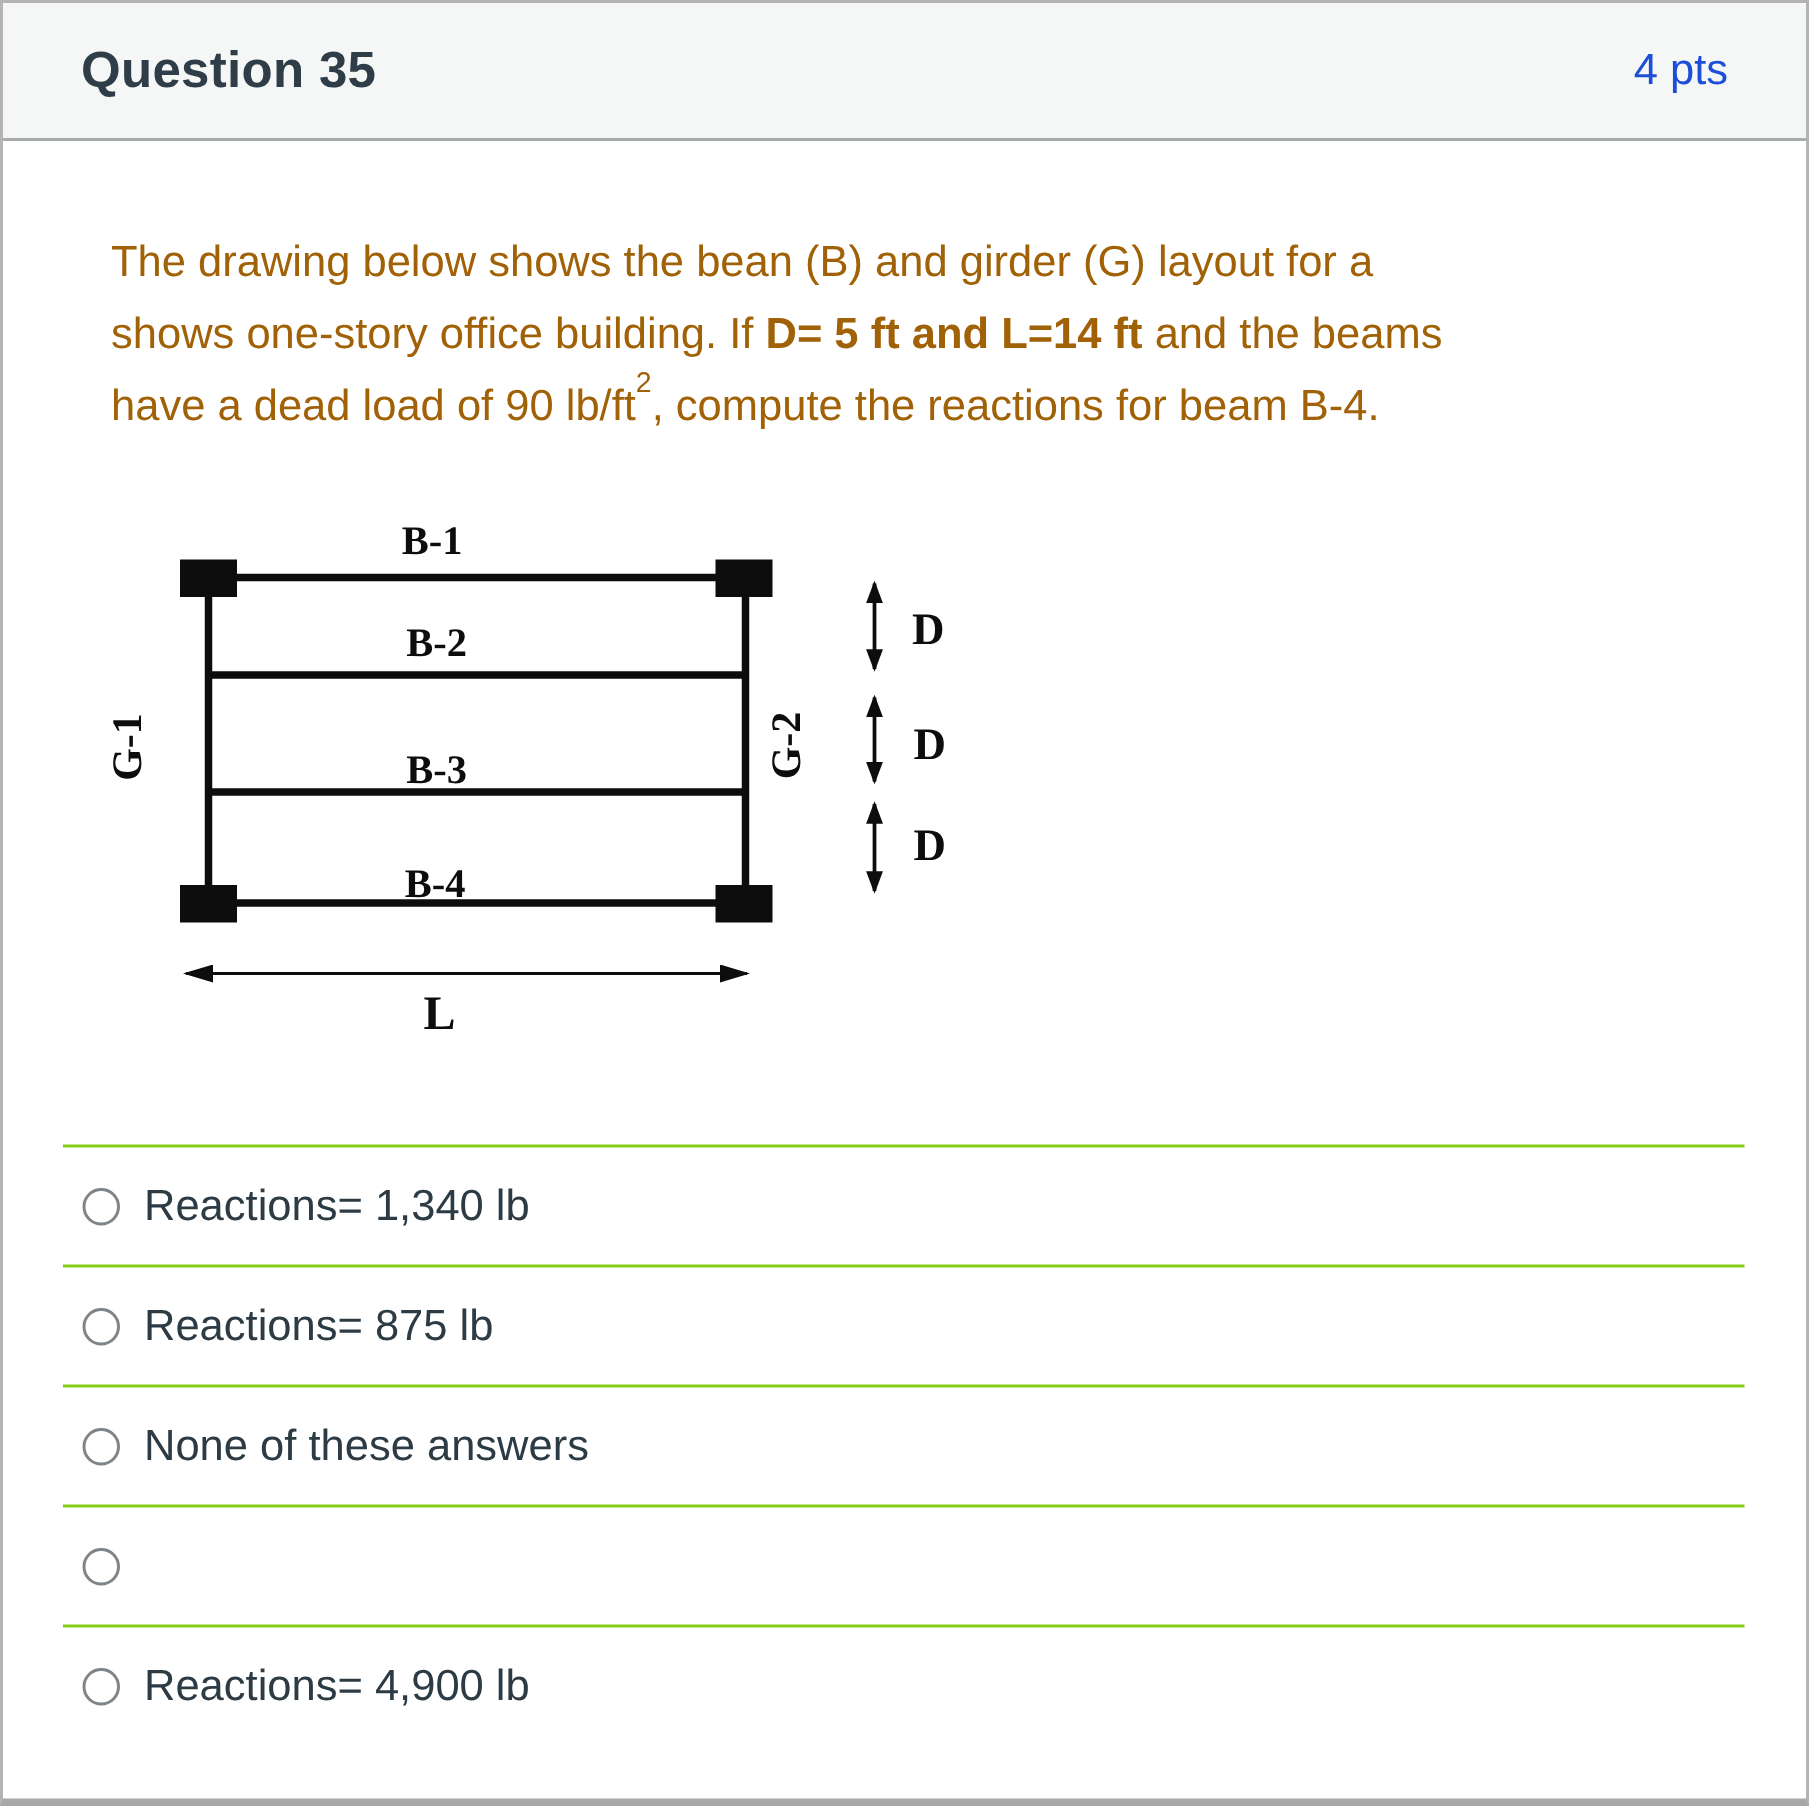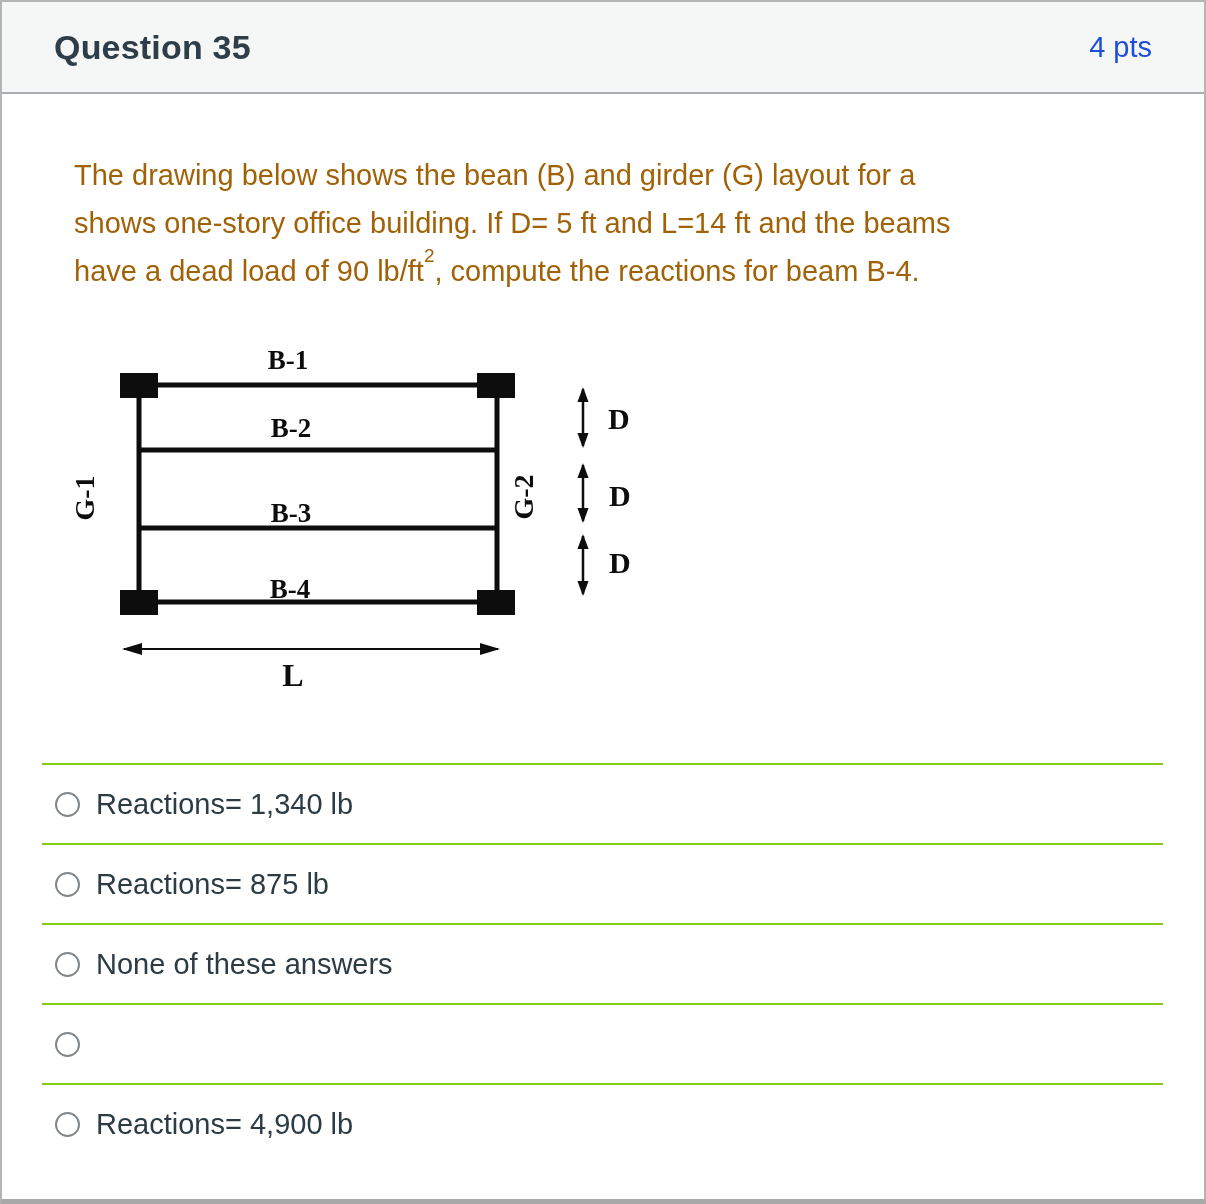--- a/index.html
+++ b/index.html
@@ -41,21 +41,21 @@
     position: absolute;
     left: 53px;
     top: 149px;
     width: 1125px;
     font-size: 29px;
     line-height: 48px;
     color: #a16207;
     margin-left: 19px;
   }
   .qline { white-space: nowrap; }
-  .qline b { font-weight: 400; }
+  .qline b { font-weight: 700; }
   .qline sup {
     font-size: 19px;
     position: relative;
     top: -0.45em;
     line-height: 0;
   }
   .diagram {
     position: absolute;
     left: 58px;
     top: 332px;

